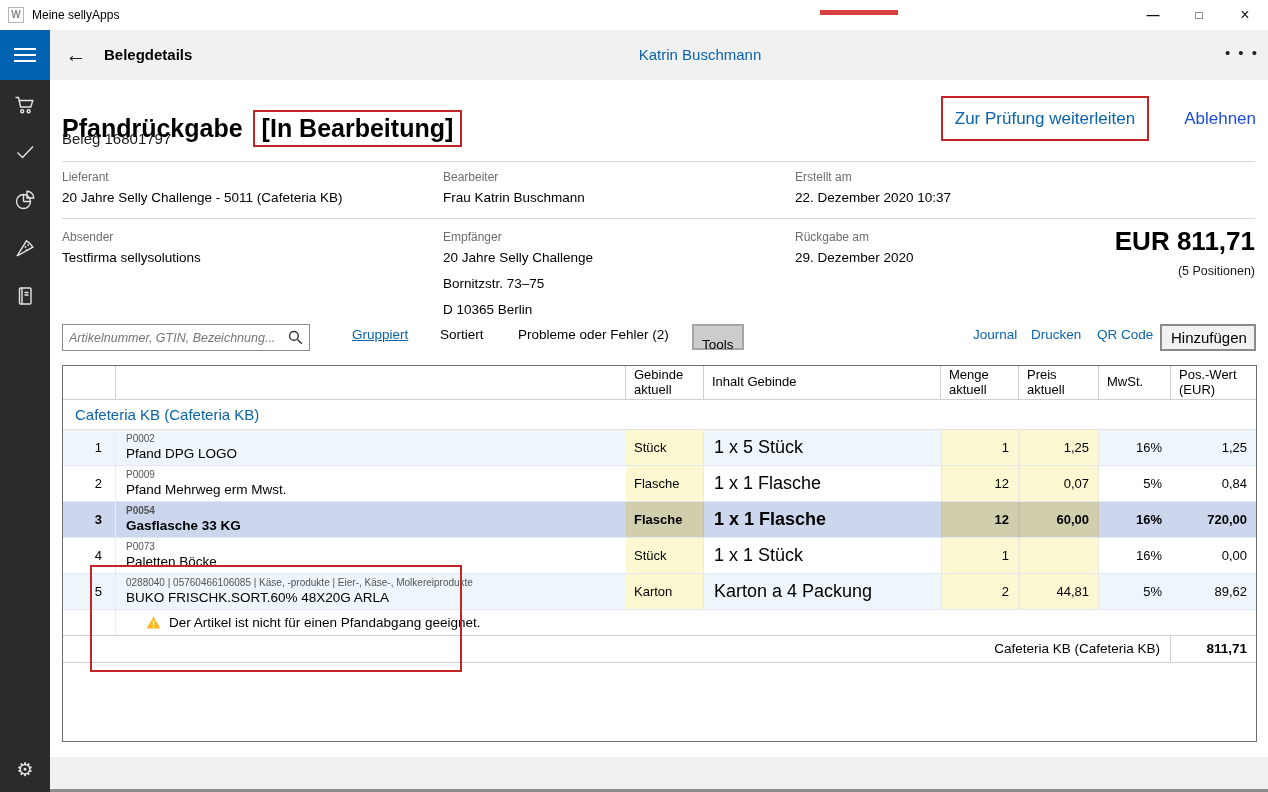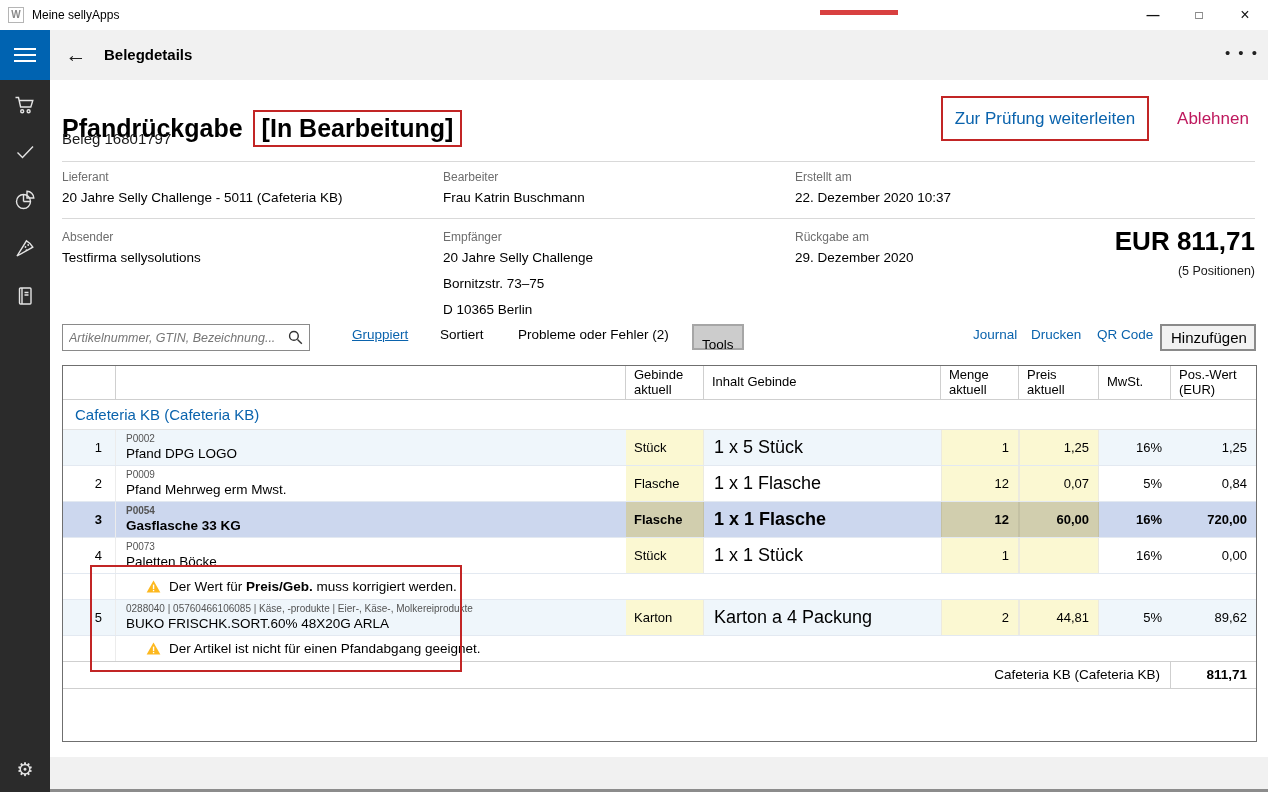--- a/index.html
+++ b/index.html
@@ -35,21 +35,21 @@
   .gear-glyph { position:absolute; left:0; width:50px; bottom:12px; text-align:center; font-size:19px; color:#e4e4e4; font-family:"DejaVu Sans",sans-serif; }
   
   .main { position:absolute; left:50px; top:80px; width:1218px; height:677px; background:#fff; }
   .doc-title-row { position:absolute; left:12px; top:8px; display:flex; align-items:center;margin-top:22px; }
   .doc-title { font-size:25px; font-weight:bold; }
   .status-box { margin-left:10px; border:2px solid #c22525; padding:2px 7px; font-size:25px; font-weight:bold; }
   .doc-sub { position:absolute; left:12px; top:50px; font-size:15px; color:#1a1a1a; }
   .action-primary-box { position:absolute; left:891px; top:16px; width:208px; height:45px; border:2px solid #c22525;
      display:flex; align-items:center; justify-content:center; }
   .action-primary { color:#0a63ad; font-size:17px; }
-  .action-secondary { position:absolute; left:1120px; top:16px; width:86px; height:45px; line-height:45px; text-align:center; color:#be185d; font-size:17px; }
+  .action-secondary { position:absolute; left:1120px; top:16px; width:86px; height:45px; line-height:45px; text-align:right; color:#1d4ed8; font-size:17px; }
   .hr { position:absolute; left:12px; width:1193px; height:1px; background:#d9d9d9; }
   .hr1 { top:81px; } .hr2 { top:138px; }
   .flabel { position:absolute; font-size:12px; color:#6d6d6d; }
   .fvalue { position:absolute; font-size:13.5px; color:#000; }
   .total { position:absolute; left:905px; top:146px; width:300px; text-align:right; font-size:26px; font-weight:bold; }
   .positions { position:absolute; left:905px; top:184px; width:300px; text-align:right; font-size:12.5px; color:#1a1a1a; }
   
   .search-box { position:absolute; left:12px; top:244px; width:248px; height:27px; border:1px solid #8a8a8a; background:#fff; }
   .search-box input { position:absolute; left:6px; top:1px; width:210px; height:23px; border:none; outline:none;
      font-family:"Liberation Sans",sans-serif; font-size:12.5px; font-style:italic; color:#444; }
@@ -119,20 +119,21 @@
   </div>
 
   <div class="appbar">
     <div class="hamburger">
         <span></span>
         <span></span>
         <span></span>
       </div>
     <div class="back-arrow">←</div>
     <div class="appbar-title">Belegdetails</div>
+    <div class="appbar-user">Katrin Buschmann</div>
     <div class="more-dots">• • •</div>
   </div>
 
   <div class="sidebar">
     <div class="side-icon" style="top:13px;">
       <svg viewBox="0 0 24 24">
           <path d="M2.5 4.5h3l2.1 9.5h10.2l2-6.5H6.5"></path>
           <circle cx="9.2" cy="18.2" r="1.5"></circle>
           <circle cx="15.6" cy="18.2" r="1.5"></circle>
         </svg>
@@ -286,33 +287,20 @@
           <div class="name">Paletten Böcke</div>
         </div>
         <div class="cell w-geb c-geb">Stück</div>
         <div class="cell w-inh c-inh">1 x 1 Stück</div>
         <div class="cell w-menge c-menge">1</div>
         <div class="cell w-preis c-preis"></div>
         <div class="cell w-mwst c-mwst">16%</div>
         <div class="cell w-wert c-wert">0,00</div>
       </div>
 
-      <div class="warn-row">
-        <div class="warn-spacer"></div>
-        <div class="warn-body">
-          <span class="warn-icon">
-            <svg viewBox="0 0 24 24">
-                <polygon points="12,2.5 23,21.5 1,21.5" fill="#fdb81e"></polygon>
-                <rect x="11" y="9" width="2.2" height="7" fill="#fff"></rect>
-                <rect x="11" y="17.4" width="2.2" height="2.2" fill="#fff"></rect>
-              </svg>
-          </span>
-          <span><span>Der Wert für </span><b>Preis/Geb.</b><span> muss korrigiert werden.</span></span>
-        </div>
-      </div>
 
       <div class="trow drow row-alt">
         <div class="cell w-num c-num">5</div>
         <div class="cell w-art c-art">
           <div class="code">0288040 | 05760466106085 | Käse, -produkte | Eier-, Käse-, Molkereiprodukte</div>
           <div class="name">BUKO FRISCHK.SORT.60% 48X20G ARLA</div>
         </div>
         <div class="cell w-geb c-geb">Karton</div>
         <div class="cell w-inh c-inh">Karton a 4 Packung</div>
         <div class="cell w-menge c-menge">2</div>

